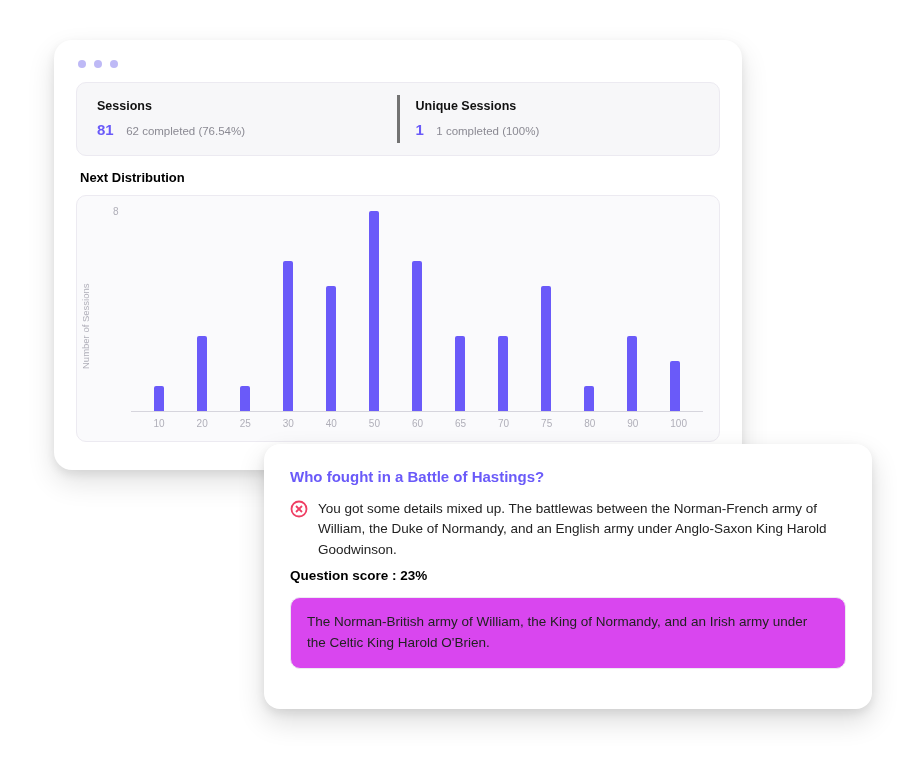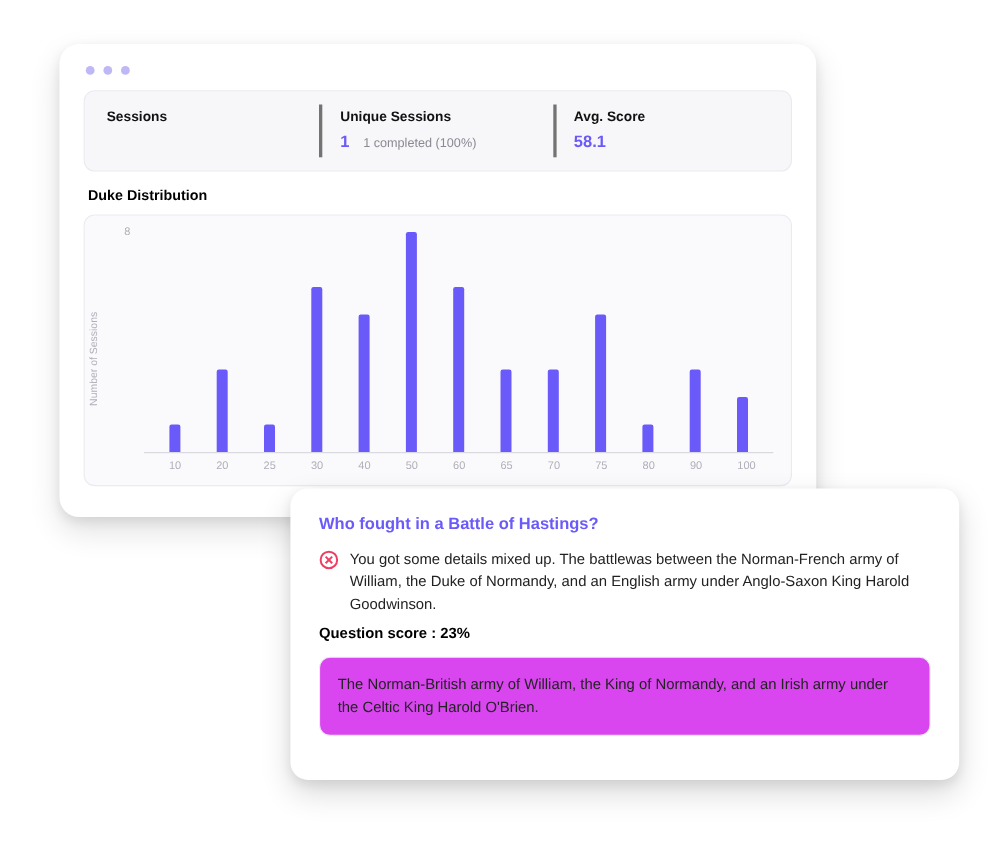--- a/index.html
+++ b/index.html
@@ -90,37 +90,35 @@
     <div class="titlebar">
       <span class="dot"></span>
       <span class="dot"></span>
       <span class="dot"></span>
     </div>
 
 
     <div class="stat-row">
       <div class="stat-cell">
         <div class="stat-label">Sessions</div>
+        <div>
+          <span class="stat-val">81</span>
+          <span class="stat-sub">62 completed (76.54%)</span>
+        </div>
       </div>
       <div class="stat-cell">
         <div class="stat-label">Unique Sessions</div>
         <div>
           <span class="stat-val">1</span>
           <span class="stat-sub">1 completed (100%)</span>
         </div>
       </div>
-      <div class="stat-cell">
-        <div class="stat-label">Avg. Score</div>
-        <div>
-          <span class="stat-val">58.1</span>
-        </div>
-      </div>
     </div>
 
-    <div class="section-heading">Duke Distribution</div>
+    <div class="section-heading">Next Distribution</div>
 
     <div class="chart-card">
       <div class="chart-inner">
         <div class="ylabel-col">
           <span class="ylabel-text">Number of Sessions</span>
         </div>
         <div class="plot-col">
           <div class="plot-area" id="plot-area">
 
             <div class="bars-row" id="bars-row">

